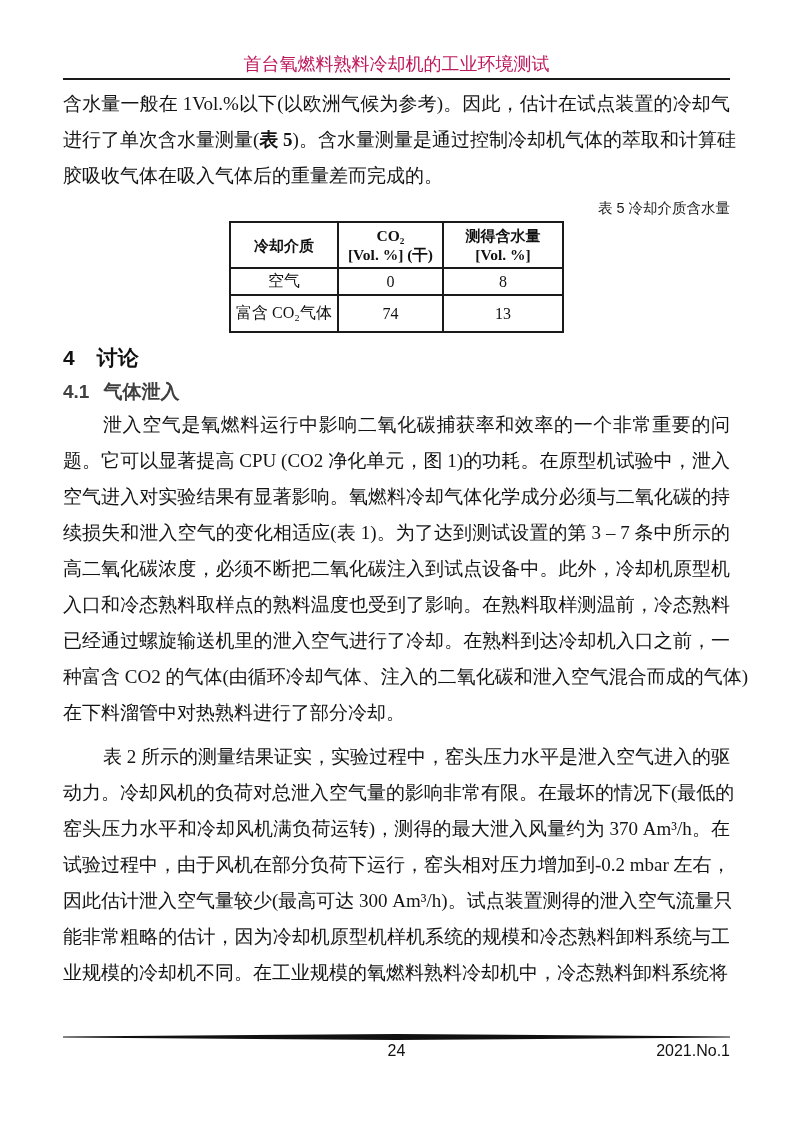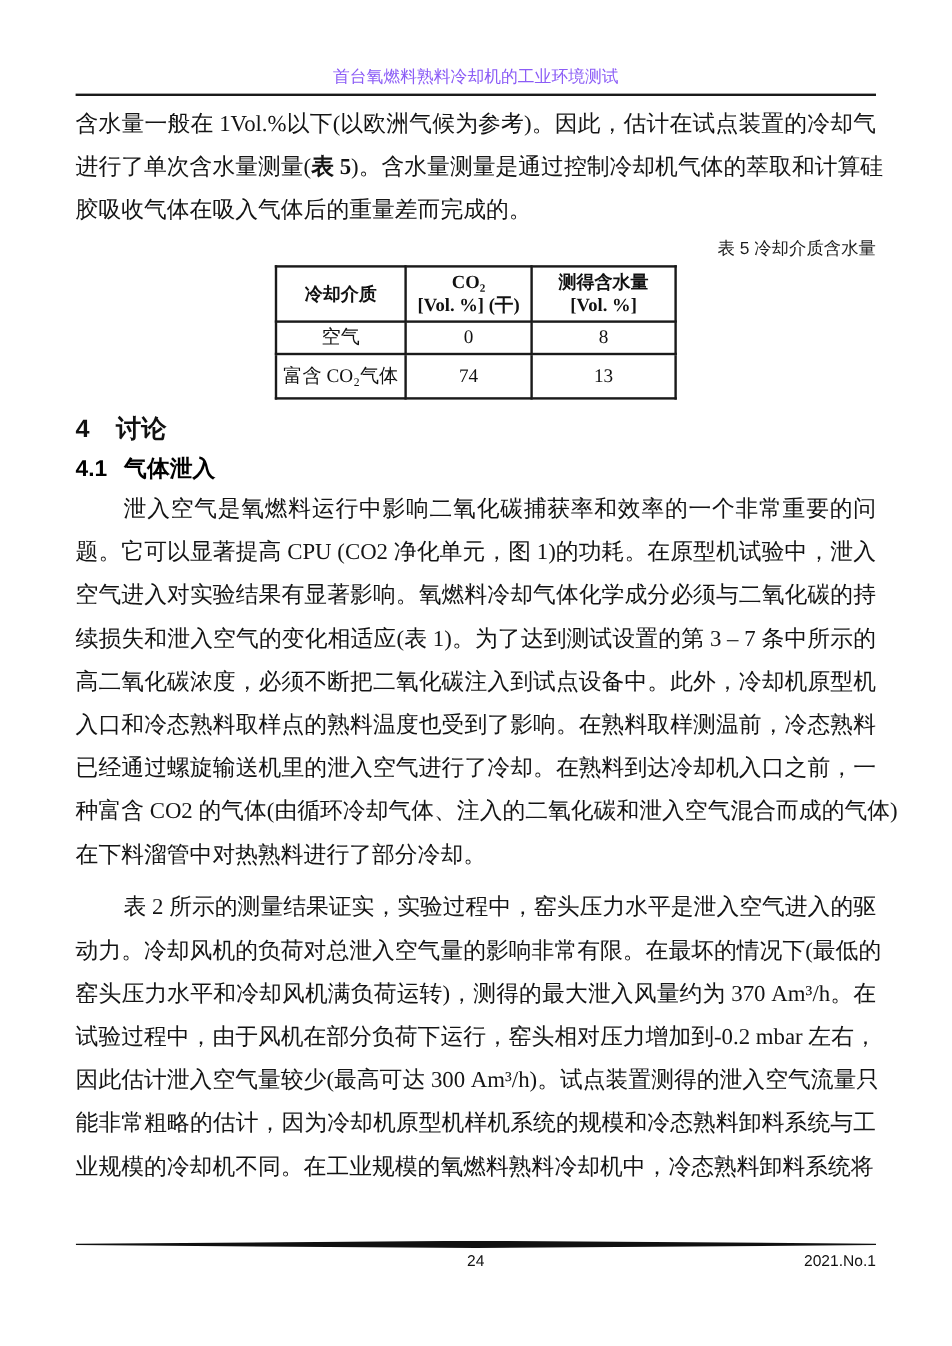--- a/index.html
+++ b/index.html
@@ -13,24 +13,24 @@
     font-family: "Liberation Serif", "DejaVu Serif", serif;
     overflow: hidden;
   }
   
   .running-header {
     margin: 0 63px;
     padding-top: 56px;
     padding-bottom: 5px;
     border-bottom: 2px solid #1a1a1a;
     text-align: center;
-    font-size: 14px;
+    font-size: 18px;
     line-height: 17px;
     font-family: "Liberation Serif", "DejaVu Serif", serif;
-    color: #8b5cf6;
+    color: #be185d;
   }
   .content { margin: 0 63px; width: 667px; }
   
   .para { width: 100%; }
   .line {
     height: 36px;
     line-height: 36px;
     font-size: 19px;
     text-align: justify;
     text-align-last: justify;
@@ -95,41 +95,41 @@
     color: #111;
   }
   .sec .sec-title { margin-left: 22px; }
   .subsec {
     margin-top: 9px;
     height: 24px;
     line-height: 24px;
     font-size: 19px;
     font-weight: bold;
     font-family: "Liberation Sans", "DejaVu Sans", sans-serif;
-    color: #000000;
+    color: #404040;
   }
   .subsec .sec-title { margin-left: 14px; }
   
   .footer {
     position: absolute;
     left: 63px;
     top: 1034px;
     width: 667px;
   }
   .footer-rule {
     height: 6px;
     background: #111;
     clip-path: polygon(0 40%, 50% 0, 100% 40%, 100% 60%, 50% 100%, 0 60%);
   }
   .footer-text {
     position: relative;
     margin-top: 2px;
     height: 17px;
     font-family: "Liberation Sans", "DejaVu Sans", sans-serif;
-    font-size: 13px;
+    font-size: 16px;
     line-height: 17px;
     color: #111;
   }
   .footer-text .page-num {
     position: absolute; left: 50%; transform: translateX(-50%);
   }
   .footer-text .issue { position: absolute; right: 0; }
 </style>
 </head>
 <body>

